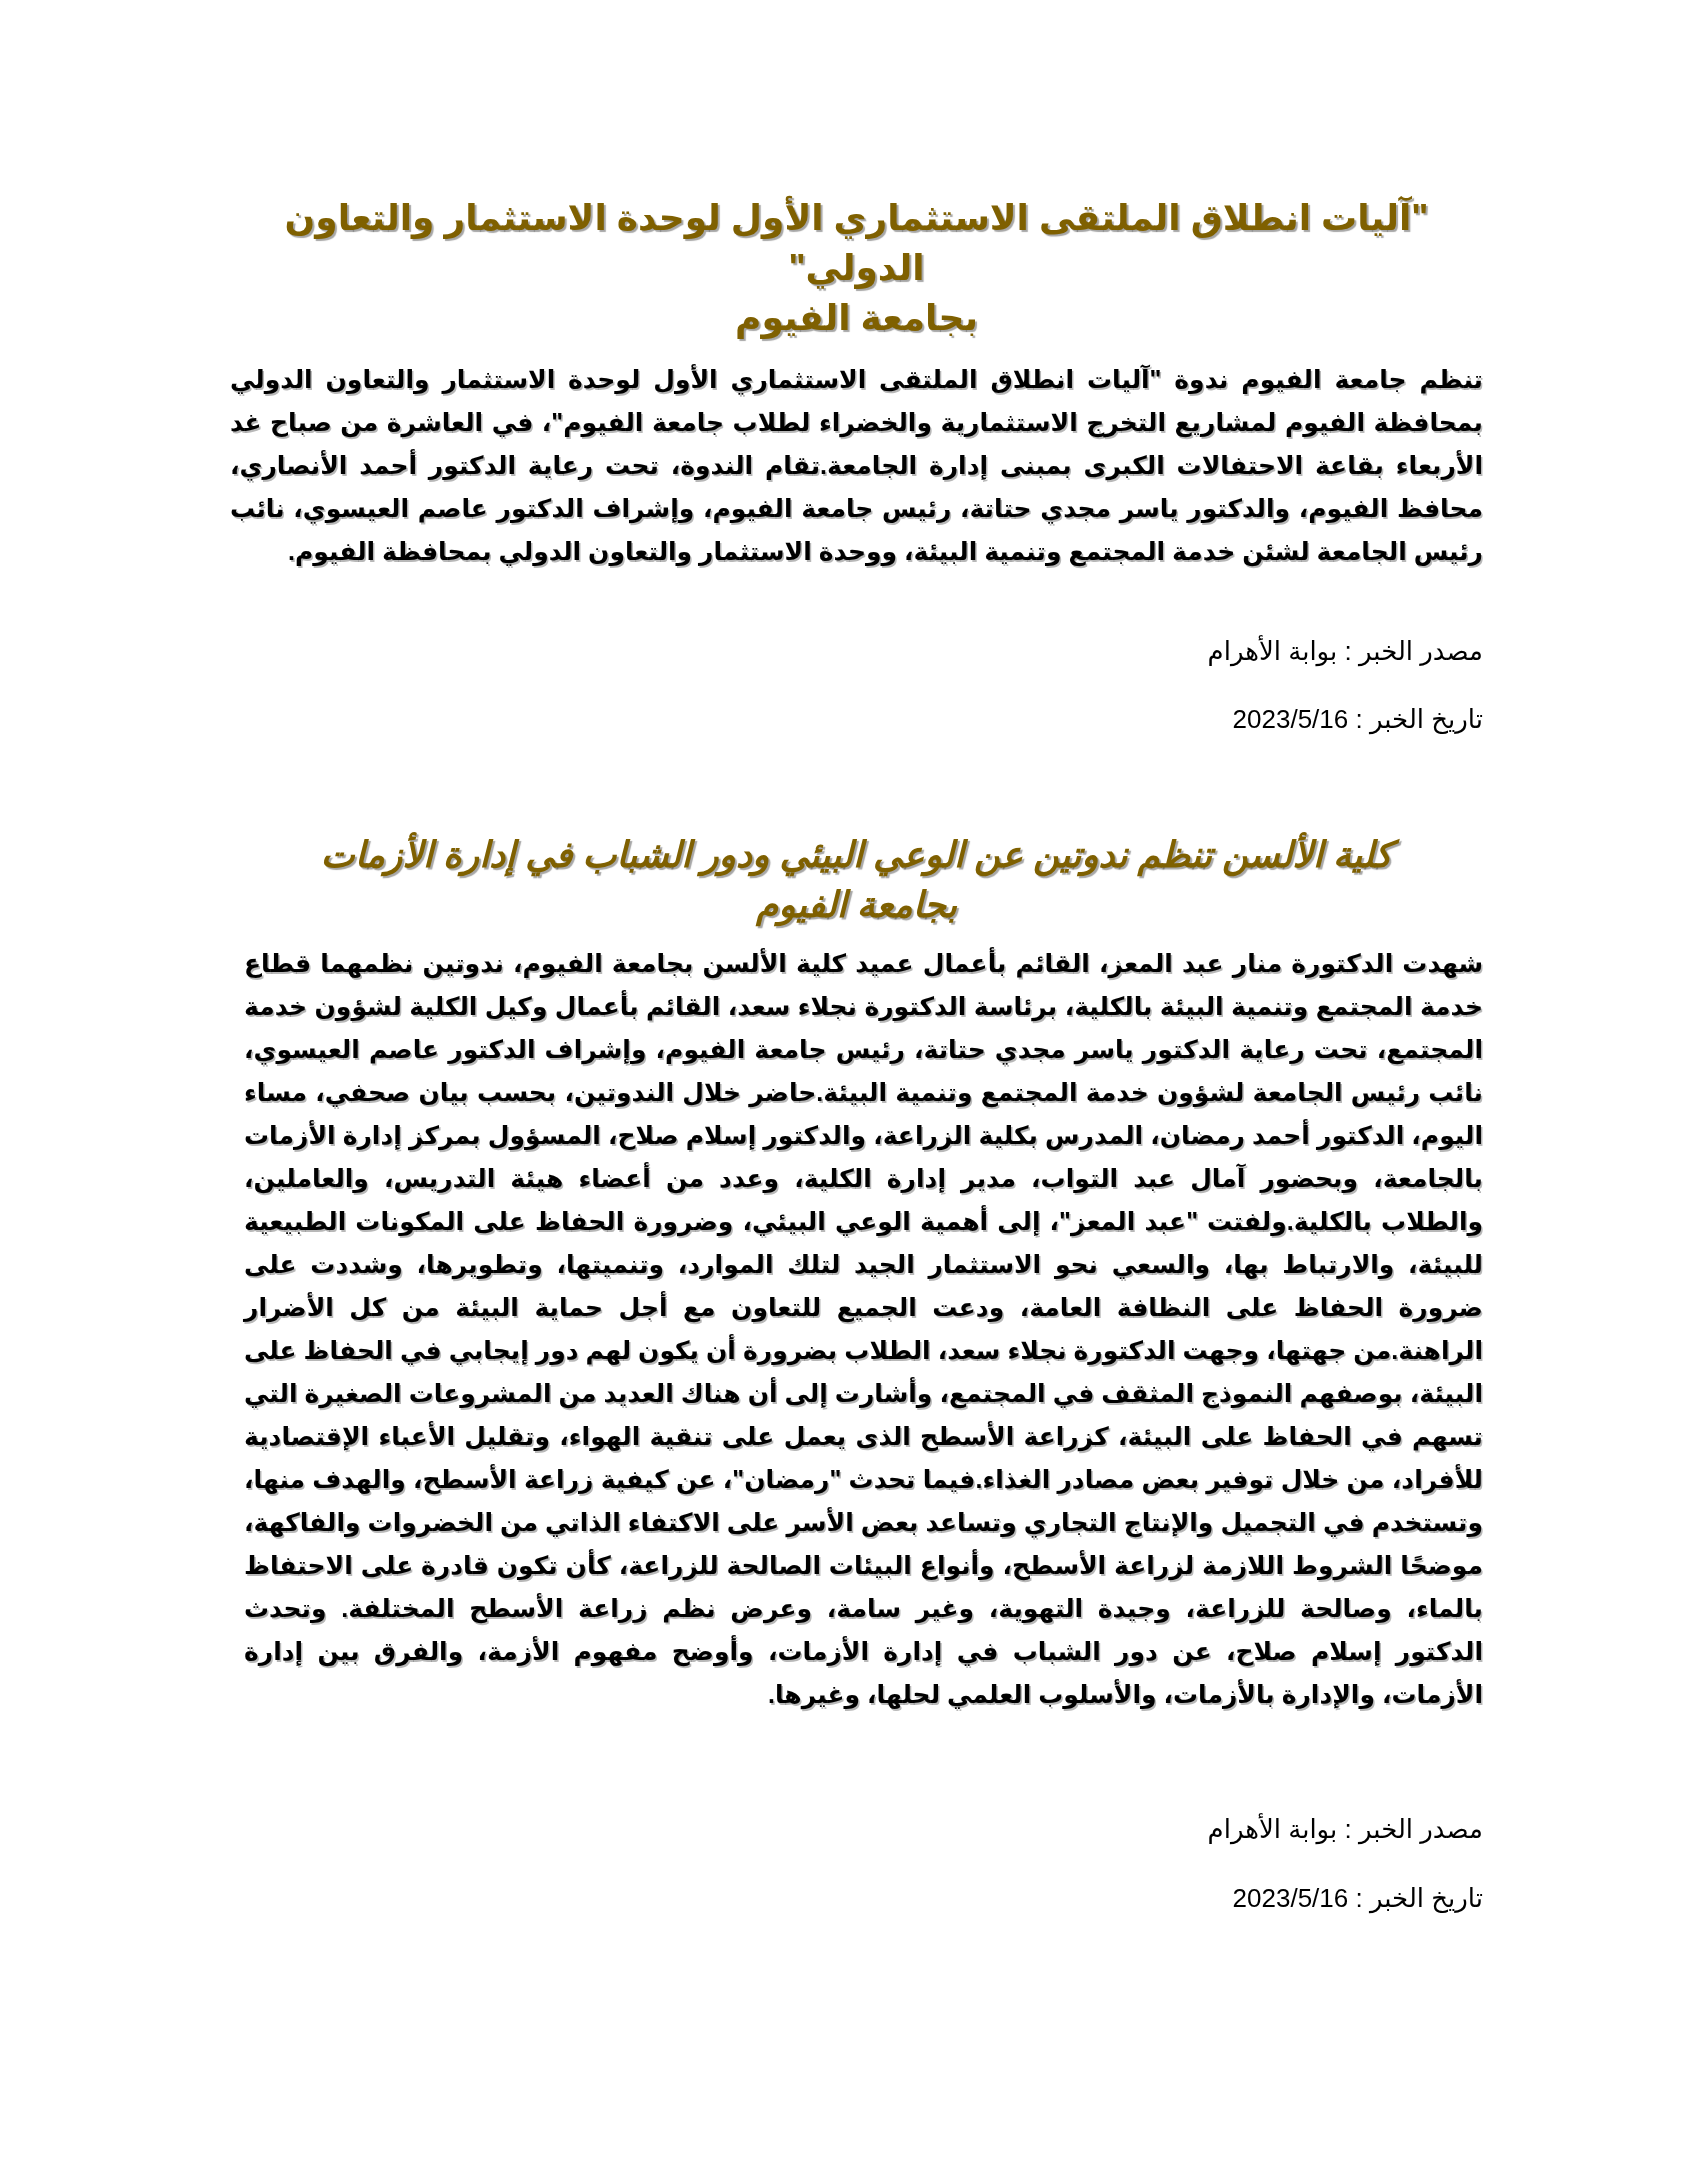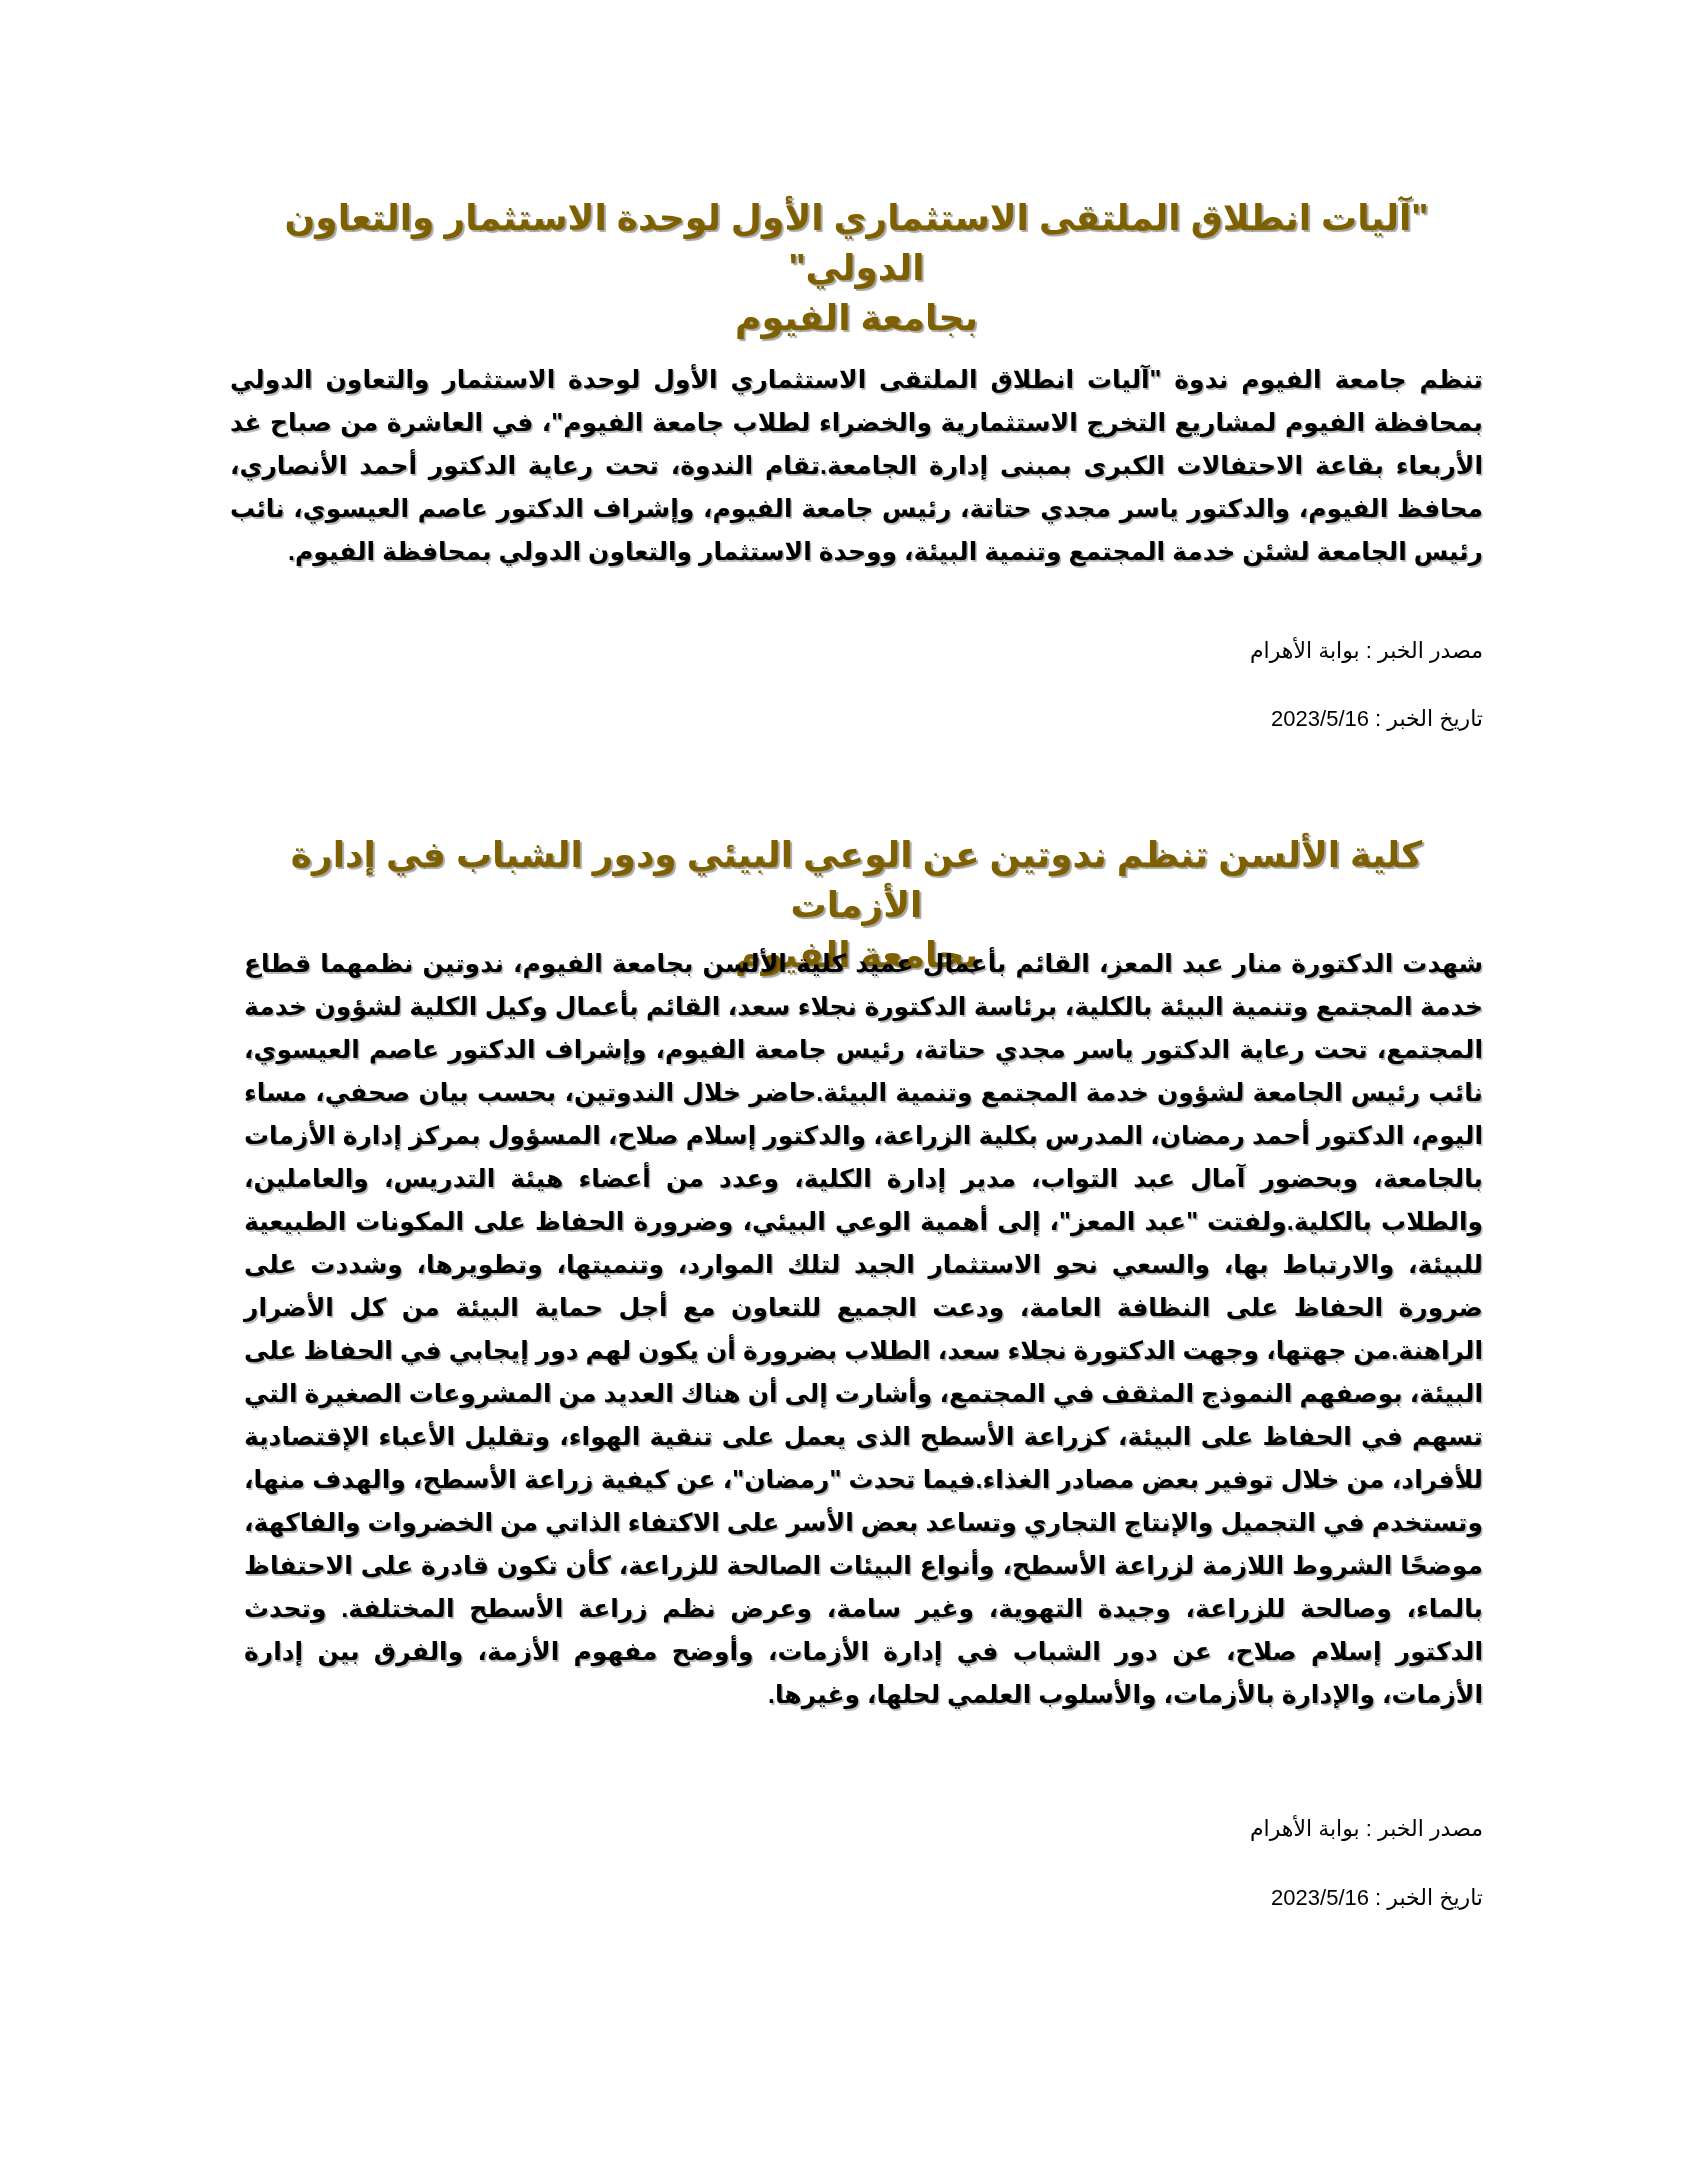--- a/index.html
+++ b/index.html
@@ -34,34 +34,34 @@
     .article-body {
       text-align: justify;
       text-align-last: right;
       font-size: 25px;
       line-height: 43px;
       font-weight: bold;
       text-shadow: 1.5px 1.5px 0.5px rgba(0,0,0,0.28);
       margin: 0;
     }
     .meta-line {
-      font-size: 22px;
+      font-size: 26px;
       line-height: 40px;
       font-weight: normal;
       margin: 0;
     }
     .meta-line .meta-value {
       unicode-bidi: isolate;
     }
     #a1-title { position: absolute; top: 193px; left: 0; right: 0; }
     #a1-body  { position: absolute; top: 358px; left: 0; right: 0; }
     #a1-source{ position: absolute; top: 631px; left: 0; right: 0; }
     #a1-date  { position: absolute; top: 699px; left: 0; right: 0; }
 
-    #a2-title { position: absolute; top: 830px; left: 0; right: 0; }
+    #a2-title { position: absolute; top: 830px; left: 0; right: 0; font-style: italic; }
     #a2-body  { position: absolute; top: 942px; left: 14px; right: 0; }
     #a2-source{ position: absolute; top: 1809px; left: 0; right: 0; }
     #a2-date  { position: absolute; top: 1878px; left: 0; right: 0; }
   </style>
 </head>
 <body>
 
 <div class="page">
 
   <h1 id="a1-title" class="article-title">

